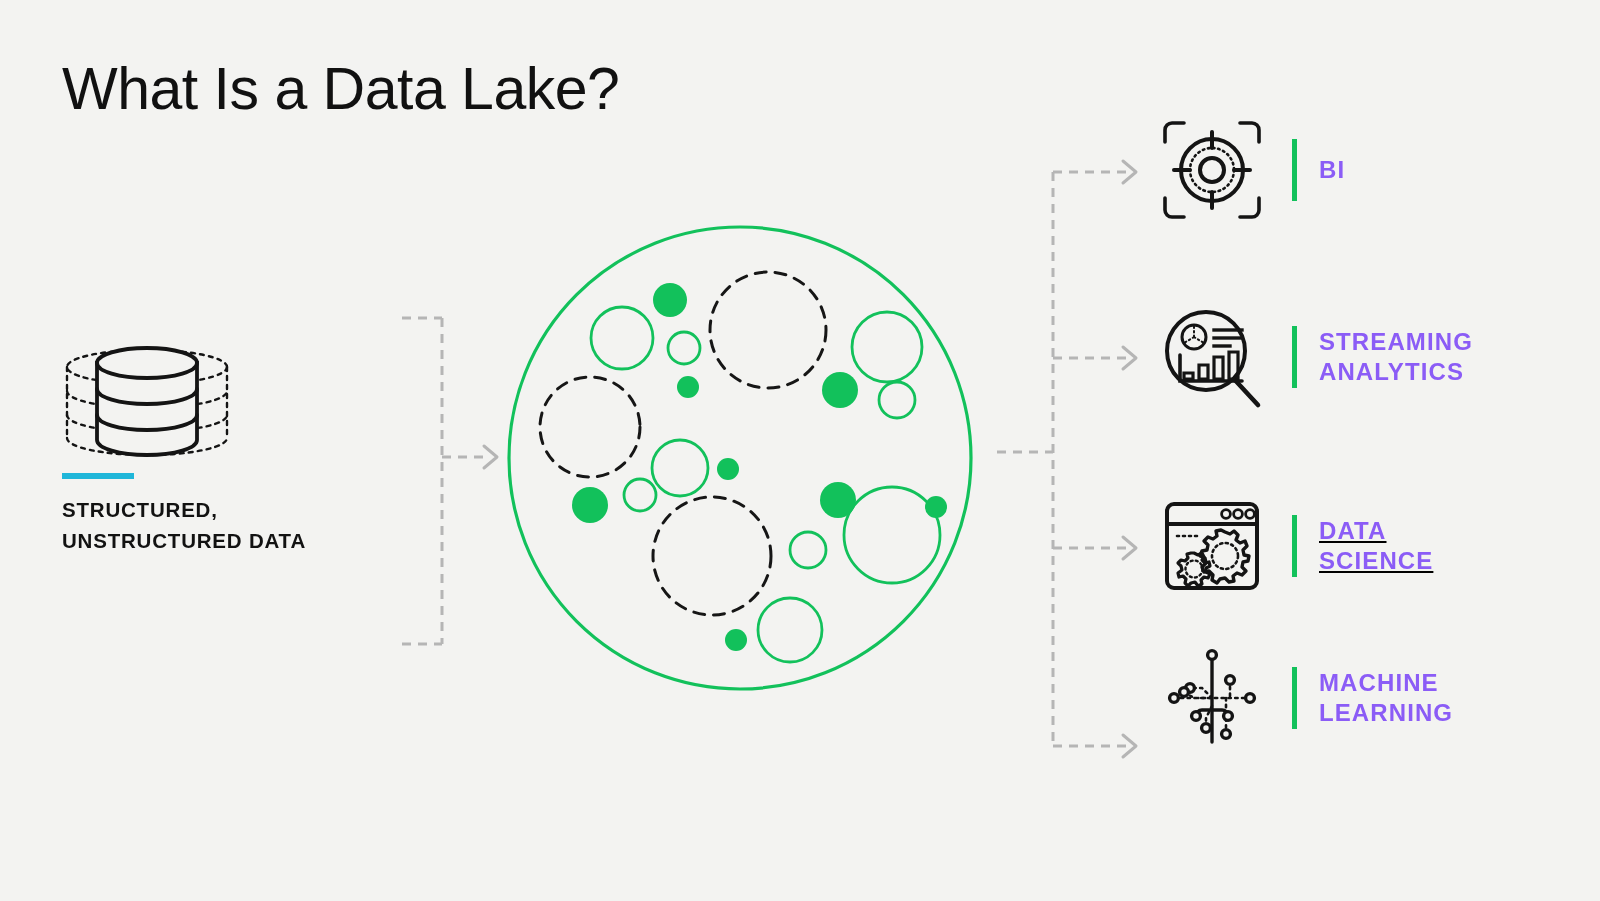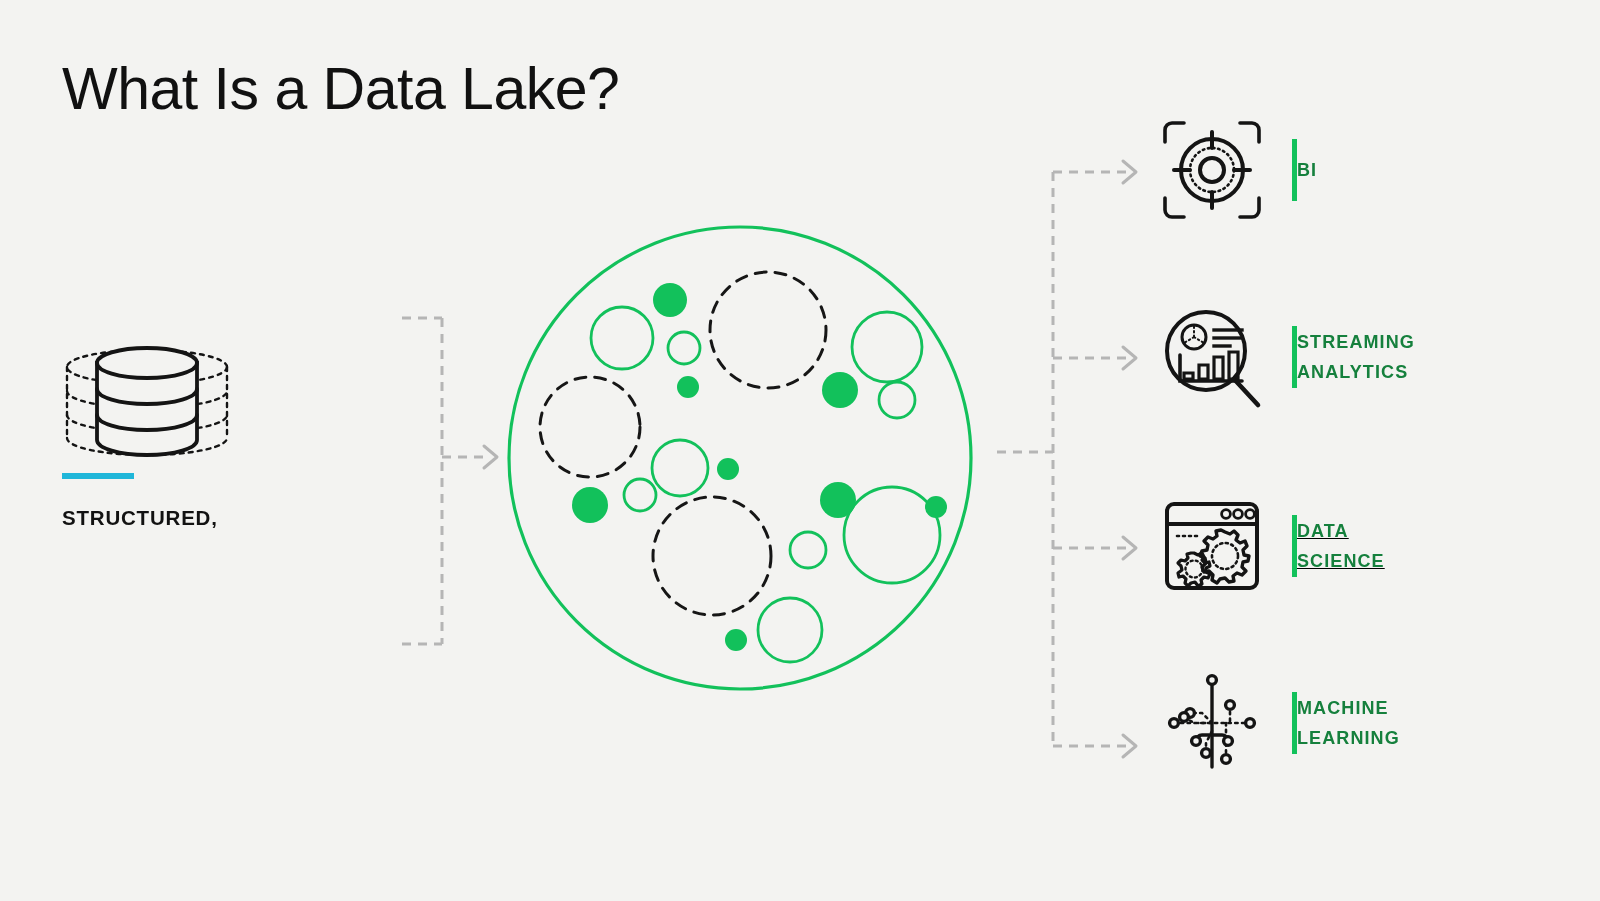--- a/index.html
+++ b/index.html
@@ -42,21 +42,21 @@
     position: absolute;
     left: 0;
     top: 128px;
     width: 72px;
     height: 6px;
     background: #1fb6d9;
   }
   #source-label {
     position: absolute;
     left: 0;
-    top: 157px;
+    top: 149px;
     font-size: 20.5px;
     font-weight: bold;
     letter-spacing: 0.8px;
     line-height: 31px;
     color: #121212;
   }
   #source-label span { display: block; }
 
   
   #lake { position: absolute; left: 470px; top: 190px; }
@@ -78,31 +78,32 @@
     flex: 0 0 104px;
   }
   .dest-bar {
     width: 5px;
     height: 62px;
     background: #12c15b;
     margin-left: 28px;
     flex: 0 0 5px;
   }
   .dest-label {
-    font-size: 18px;
+    margin-left: 22px;
+    font-size: 24px;
     font-weight: bold;
     letter-spacing: 1.1px;
     line-height: 30px;
-    color: #15803d;
+    color: #8b5cf6;
     white-space: pre-line;
   }
   #row-bi   { top: 118px; }
   #row-sa   { top: 305px; align-items: center; }
   #row-ds   { top: 494px; text-decoration: underline; }
-  #row-ml   { top: 671px; justify-content: center; }
+  #row-ml   { top: 646px; justify-content: center; }
 </style>
 </head>
 <body>
 
 <div id="stage">
 
   <div id="page-title">What Is a Data Lake?</div>
 
   <div id="source-block">
 
@@ -126,20 +127,21 @@
           <path d="M35 44 A50 15 0 0 0 135 44"></path>
           <path d="M35 70 A50 15 0 0 0 135 70"></path>
         </g>
       </svg>
     </div>
 
     <div id="source-accent"></div>
 
     <div id="source-label">
       <span>STRUCTURED,</span>
+      <span>UNSTRUCTURED DATA</span>
     </div>
   </div>
 
   <div id="conn-left">
     <svg width="130" height="360" viewBox="0 0 130 360">
       <g fill="none" stroke="#b5b5b5" stroke-width="3" stroke-dasharray="9 7">
         <path d="M22 18 L62 18"></path>
         <path d="M62 18 L62 344"></path>
         <path d="M22 344 L62 344"></path>
         <path d="M62 157 L108 157"></path>

